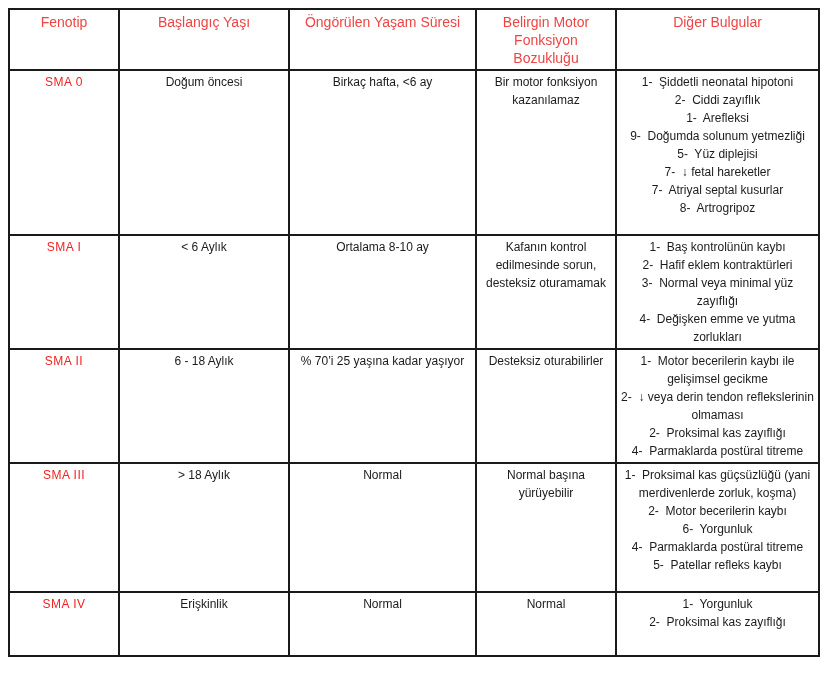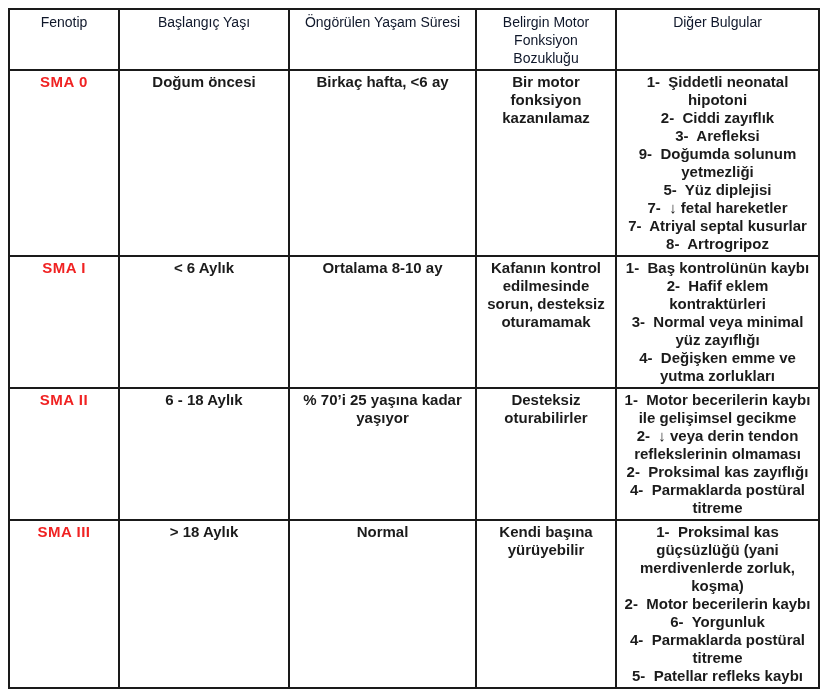--- a/index.html
+++ b/index.html
@@ -25,27 +25,26 @@
     width: 810px;
     border-collapse: collapse;
     table-layout: fixed;
     color: #1b1b1b;
   }
   table.sma th, table.sma td {
     border: 2px solid #1a1a1a;
     vertical-align: top;
     text-align: center;
     padding: 2px 4px;
-    font-size: 15px;
+    font-size: 12px;
     line-height: 18px;
     overflow: hidden;
-    font-weight: bold;
   }
   table.sma th {
-    color: #0f172a;
+    color: #ef4444;
     font-weight: normal;
     font-size: 14px;
     padding-top: 3px;
   }
   td.c-phen {
     color: #f02222;
     font-size: 15px;
     letter-spacing: 0.5px;
     padding-top: 4px;
   }
@@ -88,21 +87,21 @@
     </thead>
     <tbody>
       <tr class="r0">
         <td class="c-phen">SMA 0</td>
         <td>Doğum öncesi</td>
         <td>Birkaç hafta, &lt;6 ay</td>
         <td>Bir motor fonksiyon kazanılamaz</td>
         <td class="c-find">
             <div class="finding">1-  Şiddetli neonatal hipotoni</div>
             <div class="finding">2-  Ciddi zayıflık</div>
-            <div class="finding">3-  Arefleksi</div>
+            <div class="finding">1-  Arefleksi</div>
             <div class="finding">9-  Doğumda solunum yetmezliği</div>
             <div class="finding">5-  Yüz diplejisi</div>
             <div class="finding">7-  ↓ fetal hareketler</div>
             <div class="finding">7-  Atriyal septal kusurlar</div>
             <div class="finding">8-  Artrogripoz</div>
           </td>
       </tr>
       <tr class="r1">
         <td class="c-phen">SMA I</td>
         <td>&lt; 6 Aylık</td>
@@ -124,24 +123,34 @@
             <div class="finding">1-  Motor becerilerin kaybı ile gelişimsel gecikme</div>
             <div class="finding">2-  ↓ veya derin tendon reflekslerinin olmaması</div>
             <div class="finding">2-  Proksimal kas zayıflığı</div>
             <div class="finding">4-  Parmaklarda postüral titreme</div>
           </td>
       </tr>
       <tr class="r3">
         <td class="c-phen">SMA III</td>
         <td>&gt; 18 Aylık</td>
         <td>Normal</td>
-        <td>Kendi başına yürüyebilir</td>
+        <td>Normal başına yürüyebilir</td>
         <td class="c-find">
             <div class="finding">1-  Proksimal kas güçsüzlüğü (yani merdivenlerde zorluk, koşma)</div>
             <div class="finding">2-  Motor becerilerin kaybı</div>
             <div class="finding">6-  Yorgunluk</div>
             <div class="finding">4-  Parmaklarda postüral titreme</div>
             <div class="finding">5-  Patellar refleks kaybı</div>
           </td>
       </tr>
+      <tr class="r4">
+        <td class="c-phen">SMA IV</td>
+        <td>Erişkinlik</td>
+        <td>Normal</td>
+        <td>Normal</td>
+        <td class="c-find">
+            <div class="finding">1-  Yorgunluk</div>
+            <div class="finding">2-  Proksimal kas zayıflığı</div>
+          </td>
+      </tr>
     </tbody>
   </table>
 </div>
 
 </body></html>

